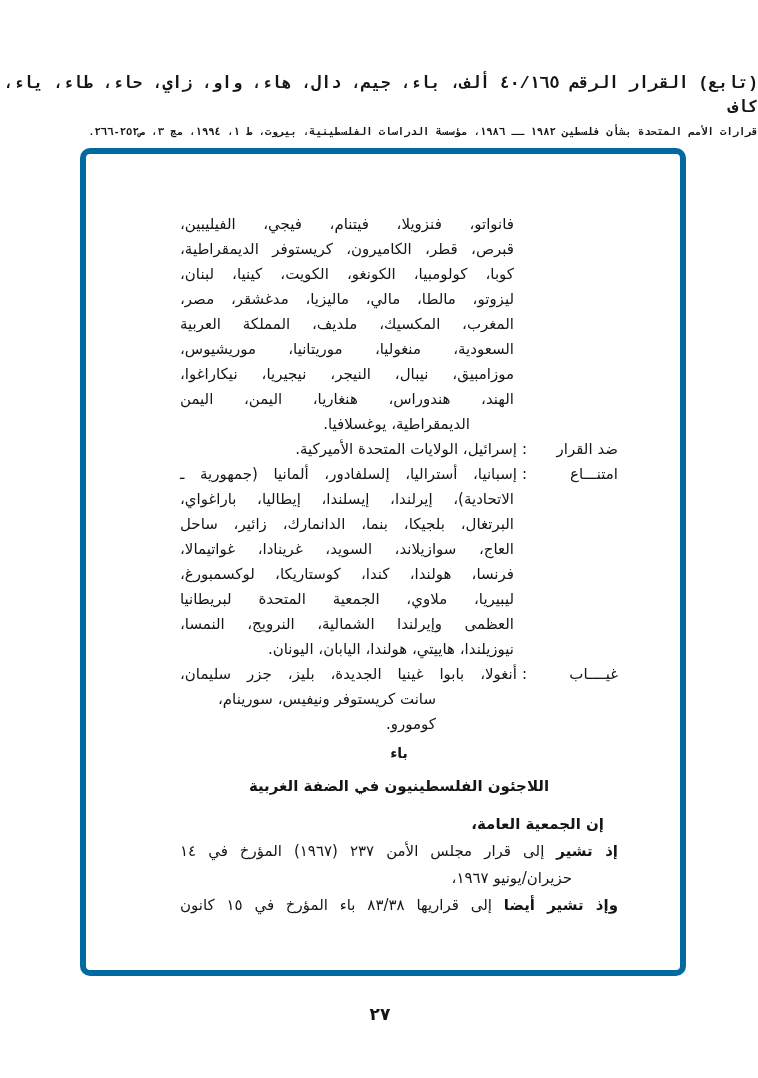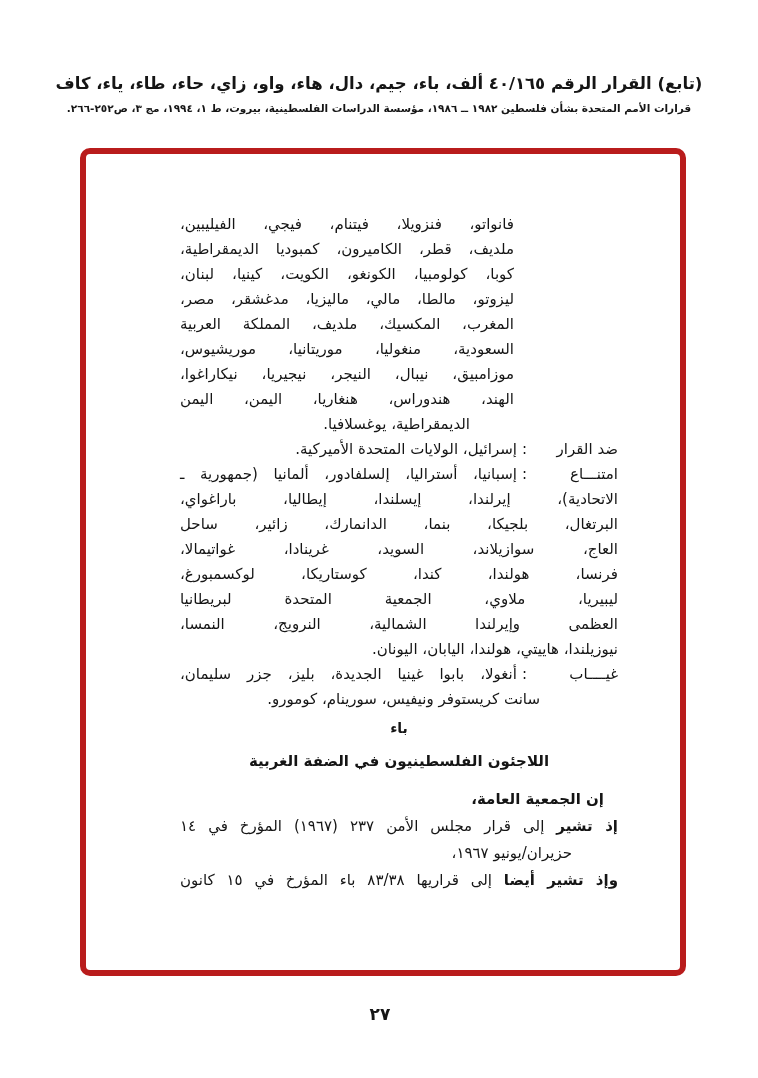--- a/index.html
+++ b/index.html
@@ -5,40 +5,40 @@
   html,body{margin:0;padding:0;background:#e8e8e8;}
   .page{
     position:relative;
     width:758px;height:1078px;
     background:#ffffff;
     font-family:"DejaVu Sans", sans-serif;
     color:#151515;
     margin:0 auto;
     overflow:hidden;
   }
-  .header{position:absolute;top:72px;left:0;right:0;text-align:center;}
+  .header{position:absolute;top:72px;left:0;right:0;text-align:right;font-family:Liberation Mono, monospace;}
   .header .h1{font-size:16.5px;font-weight:bold;line-height:24px;}
   .header .h2{font-size:10.5px;font-weight:bold;line-height:16px;margin-top:4px;}
   .green-box{
     position:absolute;left:80px;top:148px;
     width:606px;height:828px;
     box-sizing:border-box;
-    border:6px solid #b91c1c;
+    border:6px solid #0369a1;
     border-radius:10px;
     padding:58px 62px 0 94px;
   }
   .line{font-size:15px;line-height:25px;}
   .stretch{text-align:justify;text-align-last:justify;}
   .right-line{text-align:right;}
   .favor-block{margin-left:0;margin-right:104px;}
   .row{display:flex;align-items:flex-start;}
   .row .label{flex:none;width:86px;font-size:15px;line-height:25px;text-align:right;white-space:nowrap;}
   .row .colon{flex:none;padding:0 5px;font-size:15px;line-height:25px;}
   .row .content{flex:1;min-width:0;}
-  .cont-block{}
+  .cont-block{margin-right:104px;}
   .part-letter{text-align:center;font-weight:bold;font-size:14px;line-height:25px;margin-top:4px;}
   .part-title{text-align:center;font-weight:bold;font-size:15px;line-height:25px;margin-top:8px;}
   .body-block{margin-top:12px;}
   .body-block .line{line-height:27px;}
   .bold{font-weight:bold;}
   .page-num{
     position:absolute;bottom:54px;left:2px;right:0;
     text-align:center;font-weight:bold;font-size:17px;
   }
 </style>
@@ -48,21 +48,21 @@
 <div class="page" dir="rtl" lang="ar">
 
   <div class="header">
     <div class="h1">(تابع) القرار الرقم ٤٠/١٦٥ ألف، باء، جيم، دال، هاء، واو، زاي، حاء، طاء، ياء، كاف</div>
     <div class="h2">قرارات الأمم المتحدة بشأن فلسطين ١٩٨٢ ــ ١٩٨٦، مؤسسة الدراسات الفلسطينية، بيروت، ط ١، ١٩٩٤، مج ٣، ص٢٥٢-٢٦٦.</div>
   </div>
 
   <div class="green-box">
     <div class="favor-block" id="favor-block">
         <div class="line stretch">فانواتو، فنزويلا، فيتنام، فيجي، الفيليبين،</div>
-        <div class="line stretch">ملديف، قطر، الكاميرون، كمبوديا الديمقراطية،</div>
+        <div class="line stretch">قبرص، قطر، الكاميرون، كريستوفر الديمقراطية،</div>
         <div class="line stretch">كوبا، كولومبيا، الكونغو، الكويت، كينيا، لبنان،</div>
         <div class="line stretch">ليزوتو، مالطا، مالي، ماليزيا، مدغشقر، مصر،</div>
         <div class="line stretch">المغرب، المكسيك، ملديف، المملكة العربية</div>
         <div class="line stretch">السعودية، منغوليا، موريتانيا، موريشيوس،</div>
         <div class="line stretch">موزامبيق، نيبال، النيجر، نيجيريا، نيكاراغوا،</div>
         <div class="line stretch">الهند، هندوراس، هنغاريا، اليمن، اليمن</div>
         <div class="line right-line" style="padding-right: 44px;">الديمقراطية، يوغسلافيا.</div>
       </div>
     <div id="vote-sections">
         <div class="row">

